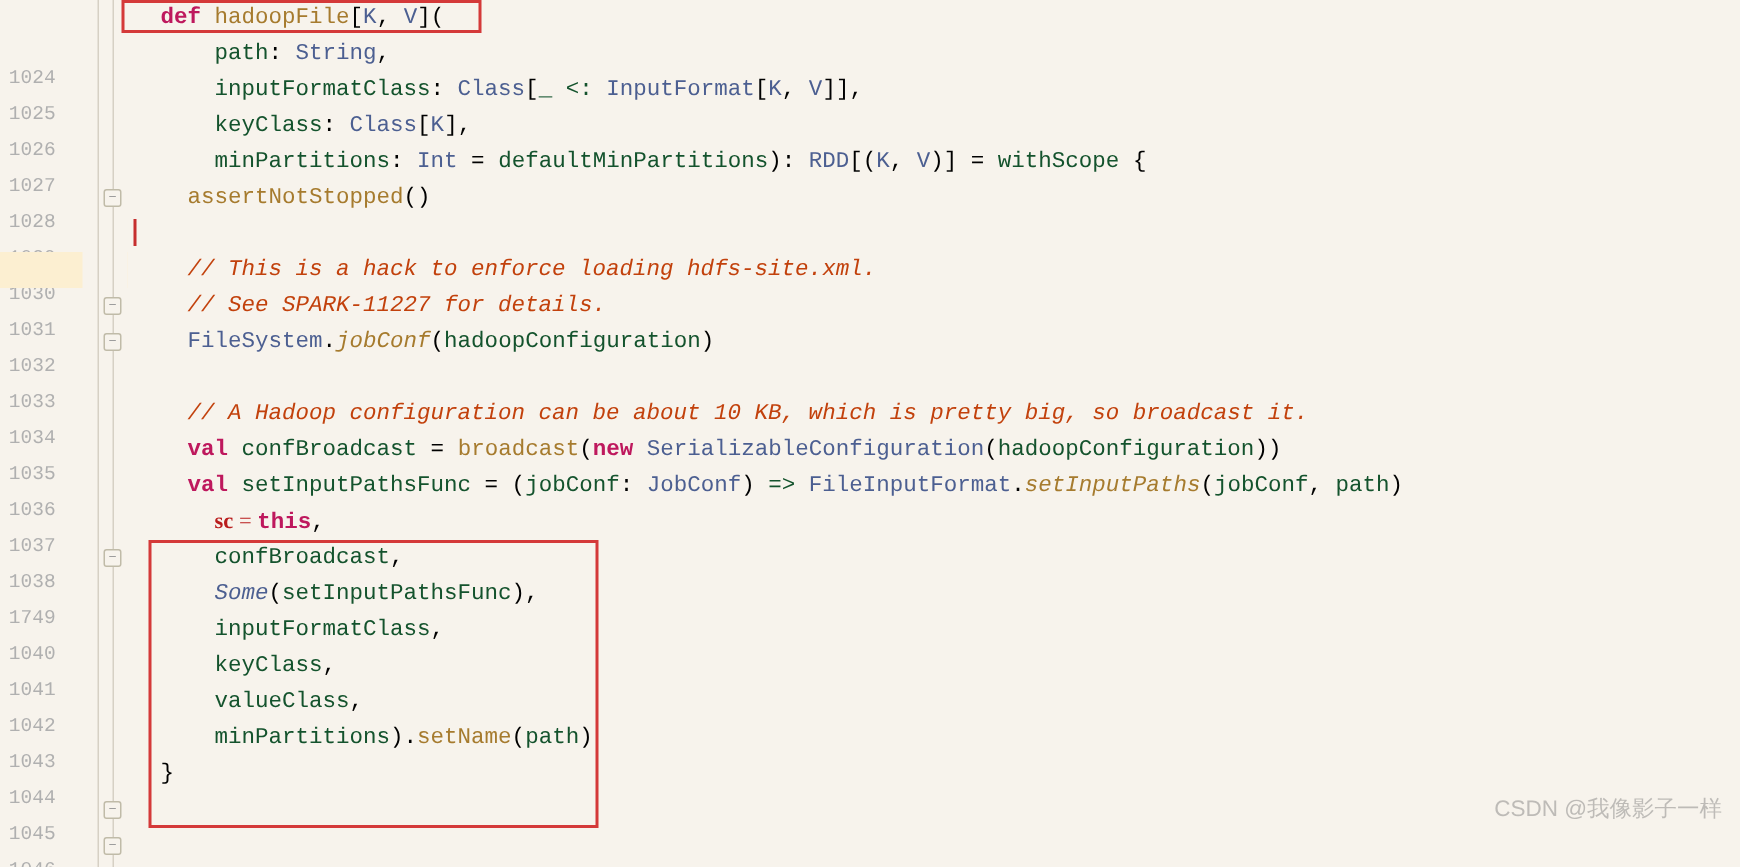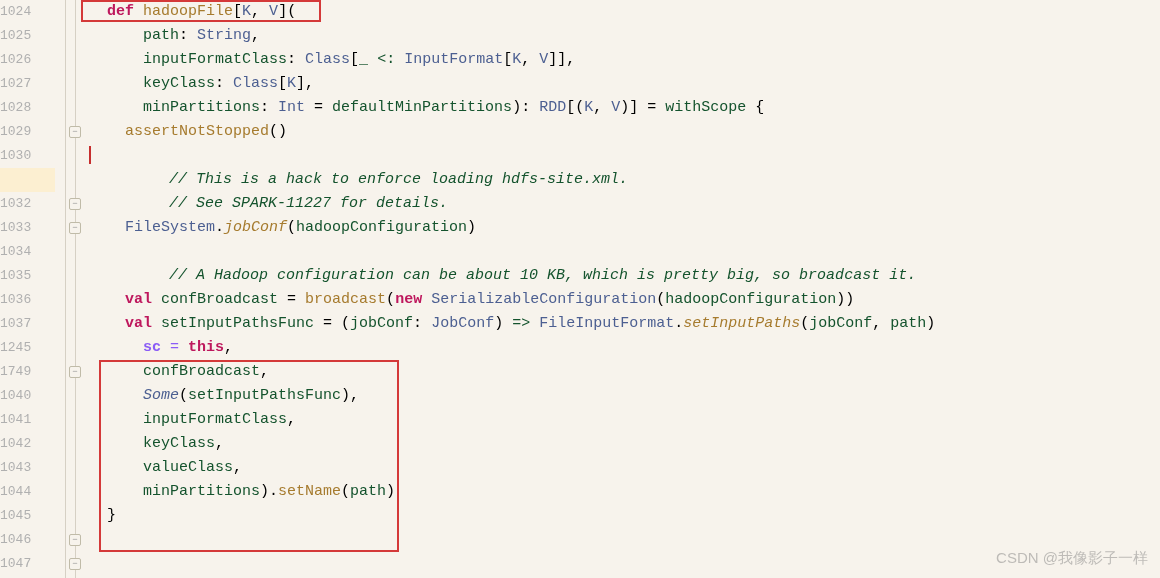--- a/index.html
+++ b/index.html
@@ -13,26 +13,27 @@
     position: relative;
     line-height: 24px;
   }
   .editor {
     display: flex;
     width: 100%;
     height: 100%;
   }
   .gutter {
     width: 55px;
-    text-align: left;
+    text-align: center;
     color: #b0b0b0;
     padding-right: 12px;
     background: #f7f3ec;
     user-select: none;
     font-size: 13px;
+    margin-top: 40px;
   }
   .gutter div { height: 24px; }
   .fold-col {
     width: 30px;
     background: #f7f3ec;
     position: relative;
   }
   .fold-col .vline {
     position: absolute;
     left: 10px;
@@ -76,37 +77,37 @@
   .caret {
     display: inline-block;
     width: 2px;
     height: 18px;
     background: #c62e2e;
     vertical-align: middle;
   }
   .kwb  { color: #be185d; font-weight: bold; }
   .fn   { color: #a67b2e; }
   .uptype { color: #4c5f91; }
-  .cm   { color: #14532d; font-style: italic; margin-left: 44px; }
+  .cm   { color: #c2410c; font-style: italic; }
   .id   { color: #14532d; }
   .ital { font-style: italic; }
-  .param { color: #8b5cf6; }
+  .param { color: #b91c1c; font-family: Liberation Serif, serif; }
   .underline { text-decoration: underline; text-decoration-color: #888; }
   .box-red {
     position: absolute;
     border: 2px solid #d43939;
     z-index: 5;
     pointer-events: none;
   }
   #box1 { left: -4px; top: 0px; width: 240px; height: 22px; }
   #box2 { left: 14px; top: 360px; width: 300px; height: 192px; }
   .watermark {
     position: absolute;
     right: 12px;
-    bottom: 8px;
+    bottom: 26px;
     color: rgba(120,120,120,0.45);
     font-family: sans-serif;
     font-size: 15px;
     z-index: 20;
     pointer-events: none;
   }
   .current-row-bg {
     position: absolute;
     left: 0;
     right: 0;
@@ -131,21 +132,21 @@
     <div>1028</div>
     <div>1029</div>
     <div>1030</div>
     <div>1031</div>
     <div>1032</div>
     <div>1033</div>
     <div>1034</div>
     <div>1035</div>
     <div>1036</div>
     <div>1037</div>
-    <div>1245</div>
+    <div>1038</div>
     <div>1749</div>
     <div>1040</div>
     <div>1041</div>
     <div>1042</div>
     <div>1043</div>
     <div>1044</div>
     <div>1045</div>
     <div>1046</div>
     <div>1047</div>
   </div>

